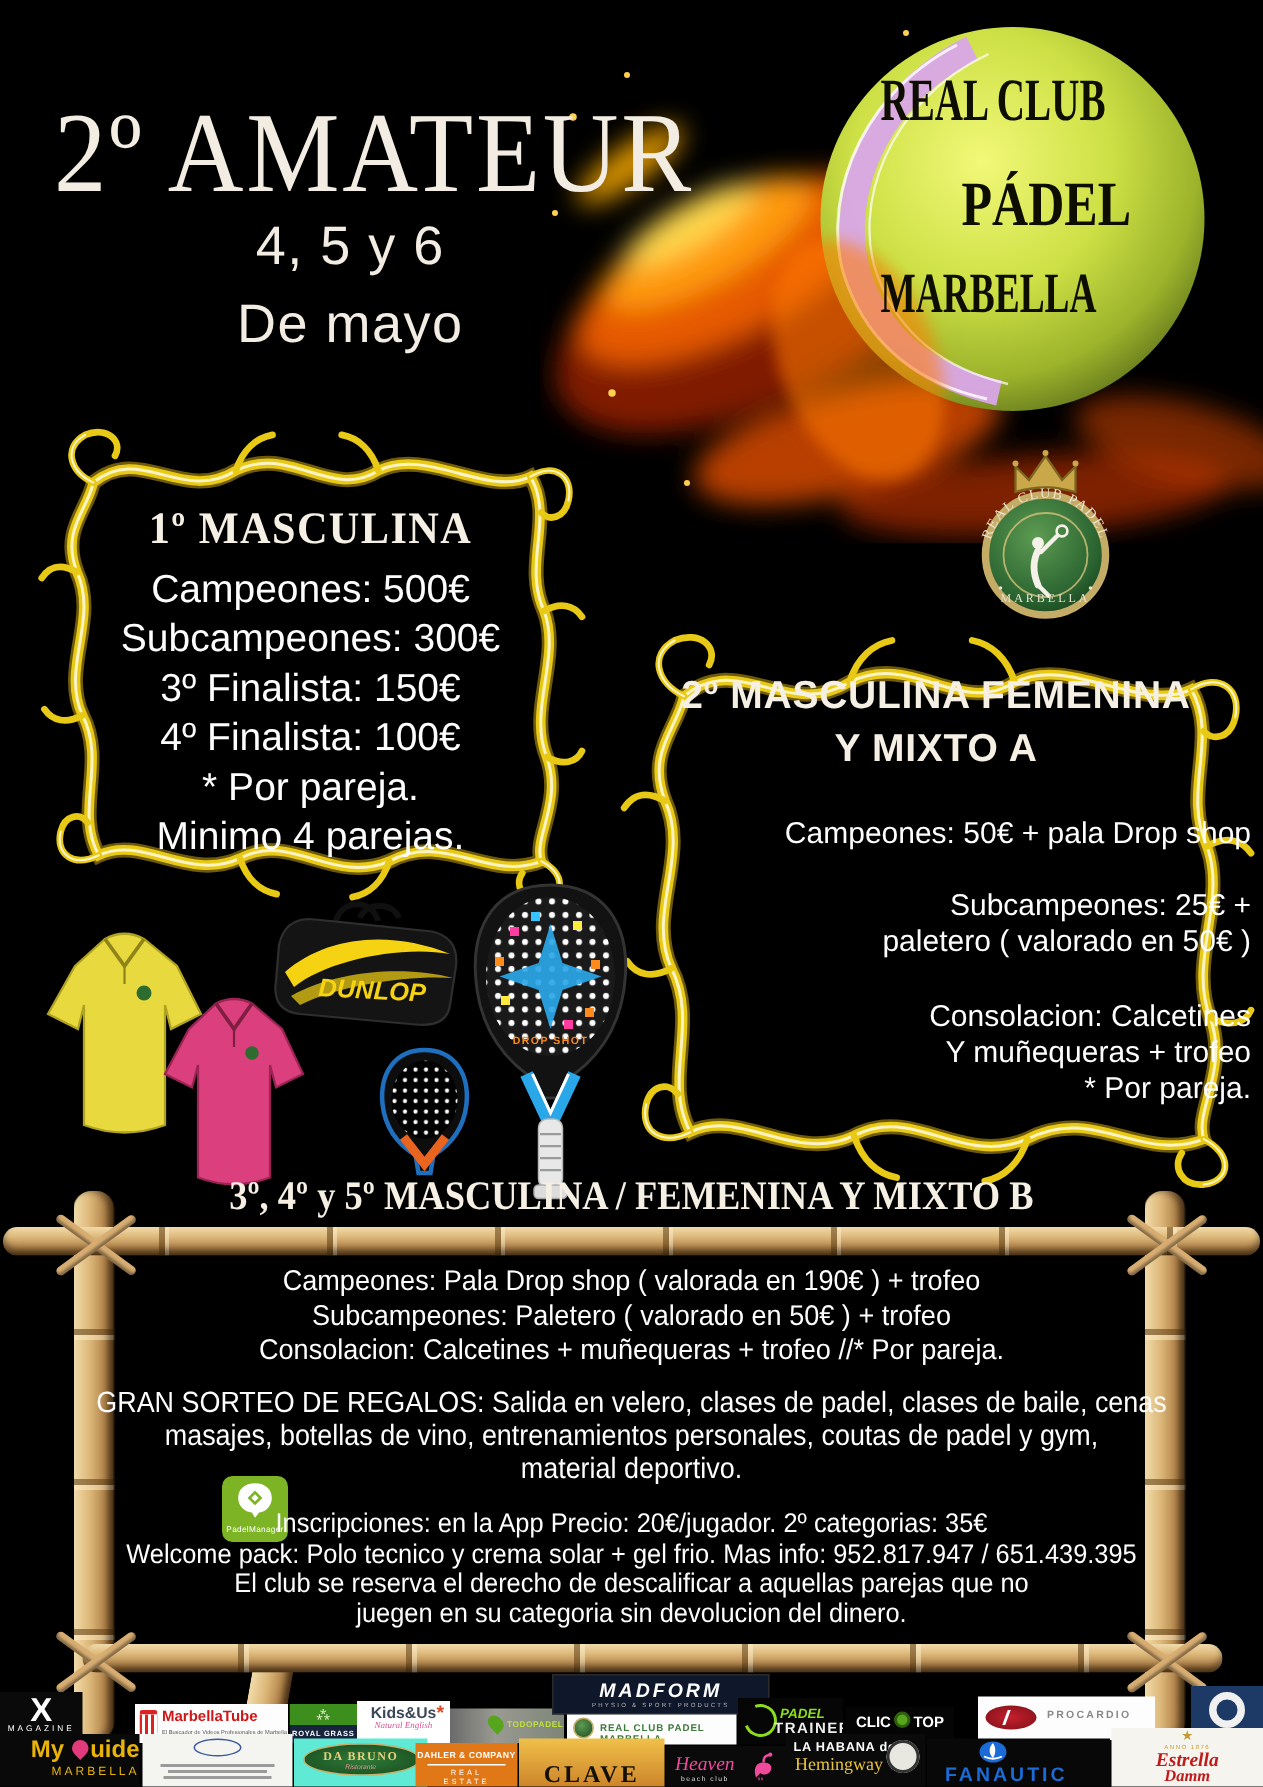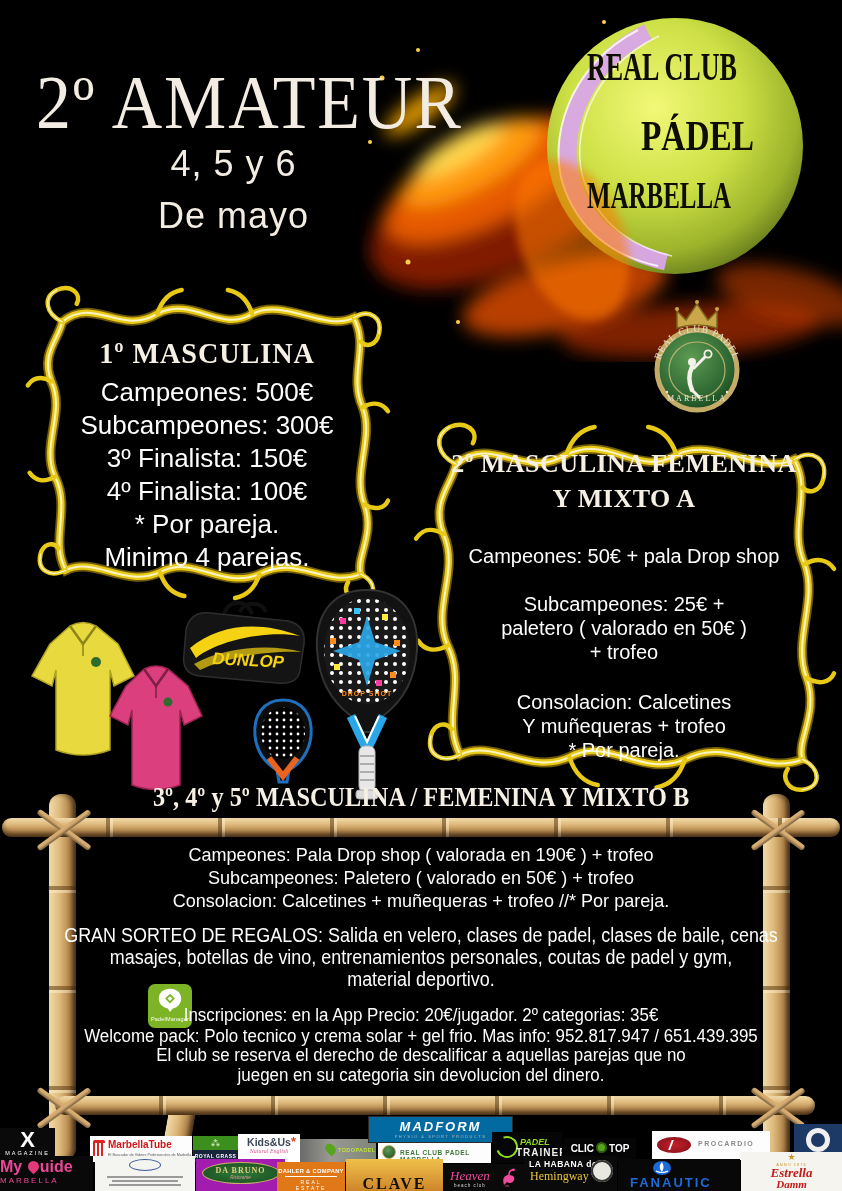--- a/index.html
+++ b/index.html
@@ -31,24 +31,24 @@
   #frame1{left:26px;top:284px;width:362px;height:318px;}
   #frame2{left:414px;top:420px;width:420px;height:372px;}
 
   
   .box1{left:26px;top:284px;width:362px;text-align:center;}
   .box1 h2{margin:52px 0 6px 0;font-family:"Liberation Serif",serif;font-weight:700;
     font-size:30px;color:#f5efe4;letter-spacing:1px;transform:scaleX(.94);white-space:nowrap;}
   .box1 p{margin:0;font-size:26px;line-height:33px;color:#fdfdfd;white-space:nowrap;}
 
   .box2{left:414px;top:420px;width:420px;text-align:center;}
-  .box2 .bt{font-family:Liberation Serif, serif;font-weight:700;font-size:26px;
+  .box2 .bt{font-family:Liberation Sans, sans-serif;font-weight:700;font-size:26px;
     line-height:35px;color:#f5efe4;letter-spacing:.5px;white-space:nowrap;}
   .box2 .bt1{margin-top:26px;}
-  .box2 p{margin:0;font-size:20px;line-height:24px;color:#fdfdfd;white-space:nowrap;}
+  .box2 p{margin:0;font-size:20px;line-height:24px;color:#fdfdfd;white-space:nowrap;text-align:right;}
   .box2 .blk1{margin-top:28px;}
   .box2 .blk2{margin-top:24px;}
   .box2 .blk3{margin-top:26px;}
 
   
   .secb-title{left:0;top:782px;width:842px;text-align:center;font-family:"Liberation Serif",serif;
     font-weight:700;font-size:27px;color:#f5efe4;white-space:nowrap;transform:scaleX(.9);}
   .secb-lines{left:0;top:843px;width:842px;text-align:center;transform:scaleX(.95);}
   .secb-lines p{margin:0;font-size:19px;line-height:23px;color:#fdfdfd;white-space:nowrap;}
 
@@ -100,21 +100,21 @@
   .sp-royal{left:193px;top:1136px;width:45px;height:26px;}
   .sp-royal .top{height:14px;background:#3c8f1d;color:#dff0c8;text-align:center;font-size:8px;line-height:14px;}
   .sp-royal .t1{display:block;height:12px;background:#18233c;color:#fff;font-size:5px;letter-spacing:.5px;text-align:center;line-height:12px;font-weight:700;}
   .sp-kids{left:238px;top:1134px;width:62px;height:28px;background:#fff;color:#3c4858;text-align:center;}
   .sp-kids .t1{font-size:10.5px;font-weight:700;display:block;margin-top:2px;}
   .sp-kids .ast{position:absolute;right:4px;top:0;color:#d42;font-size:13px;font-weight:700;}
   .sp-kids .t2{display:block;font-size:6px;color:#d6568e;font-style:italic;font-family:"Liberation Serif",serif;}
   .sp-todo{left:300px;top:1139px;width:76px;height:23px;background:linear-gradient(90deg,#6a6a6a,#9a9a92 40%,#7d8577);}
   .pin-icon{position:absolute;left:26px;top:4px;width:9px;height:12px;background:#57a41d;border-radius:50% 50% 50% 0;transform:rotate(-45deg);}
   .sp-todo .t1{position:absolute;left:38px;top:8px;font-size:5.5px;font-weight:700;color:#bfe23c;letter-spacing:.4px;}
-  .sp-madform{left:368px;top:1116px;width:145px;height:27px;background:#0369a1;border:1px solid #2a2a2a;text-align:center;color:#fff;}
+  .sp-madform{left:368px;top:1116px;width:145px;height:27px;background:#0f172a;border:1px solid #2a2a2a;text-align:center;color:#fff;}
   .sp-madform .t1{font-size:13px;font-weight:700;font-style:italic;letter-spacing:2px;display:block;margin-top:2px;}
   .sp-madform .t2{font-size:4px;letter-spacing:1.5px;display:block;color:#bbb;}
   .sp-rcpm{left:378px;top:1143px;width:113px;height:20px;background:#fdfdfd;}
   .mini-crest{position:absolute;left:4px;top:2px;width:14px;height:14px;border-radius:50%;background:radial-gradient(circle at 40% 35%,#5d9b52,#1c4a22);border:1px solid #c4ab66;}
   .sp-rcpm .t1{position:absolute;left:22px;top:6px;font-size:6.5px;font-weight:700;color:#3e7a3a;letter-spacing:.6px;}
   .sp-trainer{left:492px;top:1132px;width:70px;height:31px;background:#060606;text-align:center;}
   .swoosh-icon{position:absolute;left:4px;top:4px;width:22px;height:22px;border:2px solid #8ddc1e;border-radius:50%;border-left-color:transparent;transform:rotate(25deg);}
   .sp-trainer .t1{position:absolute;left:28px;top:5px;font-size:9px;font-weight:700;font-style:italic;color:#8ddc1e;}
   .sp-trainer .t2{position:absolute;left:24px;top:15px;font-size:10px;font-weight:700;color:#eee;letter-spacing:1px;}
   .sp-clictop{left:564px;top:1138px;width:72px;height:25px;background:#050505;text-align:center;}
@@ -122,29 +122,29 @@
   .clic-dot{display:inline-block;width:11px;height:11px;border-radius:50%;background:#57a41d;border:2px solid #2f5e0d;vertical-align:-1px;margin:0 2px;}
   .sp-clictop .t2{font-size:10px;font-weight:700;color:#fff;display:inline-block;}
   .sp-proc{left:652px;top:1131px;width:118px;height:29px;background:#fdfdfd;}
   .proc-oval{position:absolute;left:5px;top:6px;width:34px;height:16px;background:radial-gradient(#c4202c,#7e1018);border-radius:50%;}
   .proc-oval::after{content:"";position:absolute;left:13px;top:3px;width:8px;height:10px;border-left:2px solid #fff;transform:skewX(-20deg);}
   .sp-proc .t1{position:absolute;left:46px;top:9px;font-size:7px;font-weight:700;color:#8a8a8a;letter-spacing:1.5px;}
   .sp-opti{left:794px;top:1124px;width:48px;height:44px;background:#1d3a66;text-align:center;}
   .ring-icon{display:inline-block;margin-top:4px;width:24px;height:24px;border:5px solid #f0f0f0;border-radius:50%;}
   .sp-opti .t1{display:block;font-size:5.5px;color:#fff;font-weight:700;margin-top:1px;}
   
-  .sp-myguide{left:0;top:1156px;width:93px;height:35px;background:#090909;text-align:left;color:#ec4899;}
+  .sp-myguide{left:0;top:1156px;width:93px;height:35px;background:#090909;text-align:right;color:#eab308;}
   .sp-myguide .row1{font-size:16px;font-weight:700;margin-top:2px;}
   .g-pin{display:inline-block;width:11px;height:11px;background:#e23a7c;border-radius:50% 50% 50% 0;transform:rotate(-45deg);margin:0 1px;}
   .sp-myguide .t3{display:block;font-size:8px;letter-spacing:2px;margin-top:0;}
   .sp-card{left:95px;top:1156px;width:100px;height:35px;background:#f4f4f0;}
   .card-oval{position:absolute;left:34px;top:3px;width:32px;height:12px;border:1px solid #3a5a9c;border-radius:50%;}
   .card-line{position:absolute;left:12px;height:2px;background:#9a9a9a;}
   .cl1{top:20px;width:76px;} .cl2{top:24px;width:66px;left:17px;} .cl3{top:28px;width:72px;left:14px;}
-  .sp-dabruno{left:196px;top:1159px;width:89px;height:32px;background:#a21caf;text-align:center;}
+  .sp-dabruno{left:196px;top:1159px;width:89px;height:32px;background:#5eead4;text-align:center;}
   .db-oval{display:inline-block;margin-top:3px;width:78px;height:22px;background:radial-gradient(#2f7a38,#174a1e);border-radius:50%;border:1px solid #c9b06a;}
   .db-oval .t1{display:block;font-size:8px;font-weight:700;color:#e7cf7e;margin-top:3px;font-family:"Liberation Serif",serif;letter-spacing:1px;}
   .db-oval .t2{display:block;font-size:4.5px;color:#e09a9a;font-style:italic;}
   .sp-dahler{left:277px;top:1162px;width:68px;height:29px;background:#e07818;text-align:center;color:#fff;}
   .sp-dahler .t1{display:block;font-size:5.8px;font-weight:700;margin-top:6px;letter-spacing:.3px;}
   .sp-dahler .t2{display:block;font-size:5px;letter-spacing:2px;margin-top:2px;border-top:1px solid #fff;width:52px;margin-left:8px;padding-top:2px;}
   .sp-clave{left:346px;top:1159px;width:97px;height:32px;background:linear-gradient(180deg,#f0c04a,#cd852a);text-align:center;color:#141005;}
   .sp-clave .t1{display:block;font-size:16px;font-weight:700;letter-spacing:2px;margin-top:16px;font-family:"Liberation Serif",serif;}
   .sp-clave .t2{display:block;font-size:4.5px;letter-spacing:1.5px;}
   .sp-heaven{left:444px;top:1164px;width:80px;height:27px;background:#0a0a0a;}
@@ -283,21 +283,20 @@
       <path class="o-dec" d="M40,38 C22,30 18,14 34,6 C50,0 62,10 56,20 M362,34 C380,24 394,34 390,50 C387,62 376,64 370,58 M370,292 C388,300 388,316 370,318 C356,319 350,308 356,300 M44,288 C26,296 12,288 16,272 C19,261 30,259 36,266 M145,30 C150,16 160,8 172,6 M250,30 C245,16 235,8 223,6 M372,124 C384,118 394,120 400,128 M374,222 C386,228 396,226 400,218 M148,290 C153,304 163,312 175,314 M258,292 C253,306 243,314 231,316 M32,194 C20,200 10,198 4,190 M28,98 C16,92 8,94 2,102"></path>
       <path class="o-dec2" d="M40,38 C22,30 18,14 34,6 M362,34 C380,24 394,34 390,50 M370,292 C388,300 388,316 370,318 M44,288 C26,296 12,288 16,272"></path>
     </g>
   </svg>
   <div class="abs box2">
     <div class="bt bt1">2º MASCULINA FEMENINA</div>
     <div class="bt">Y MIXTO A</div>
     <p class="blk1">Campeones: 50€ + pala Drop shop</p>
     <p class="blk2">Subcampeones: 25€ +</p>
     <p>paletero ( valorado en 50€ )</p>
-    <p>+ trofeo</p>
     <p class="blk3">Consolacion: Calcetines</p>
     <p>Y muñequeras + trofeo</p>
     <p>* Por pareja.</p>
   </div>
 
   <svg class="abs polo1" viewBox="0 0 110 146">
     <path d="M22,28 L42,10 Q55,3 68,10 L90,28 L106,60 L86,70 L82,54 L82,134 Q55,144 28,134 L28,54 L24,70 L4,60 Z" fill="#e8da3e" stroke="#b1a322" stroke-width="1.5"></path>
     <path d="M42,10 L55,28 L68,10" fill="none" stroke="#8f8418" stroke-width="2.5"></path>
     <path d="M55,28 L55,40" stroke="#8f8418" stroke-width="1.5"></path>
     <circle cx="68" cy="46" r="5" fill="#2e6b2e"></circle>

